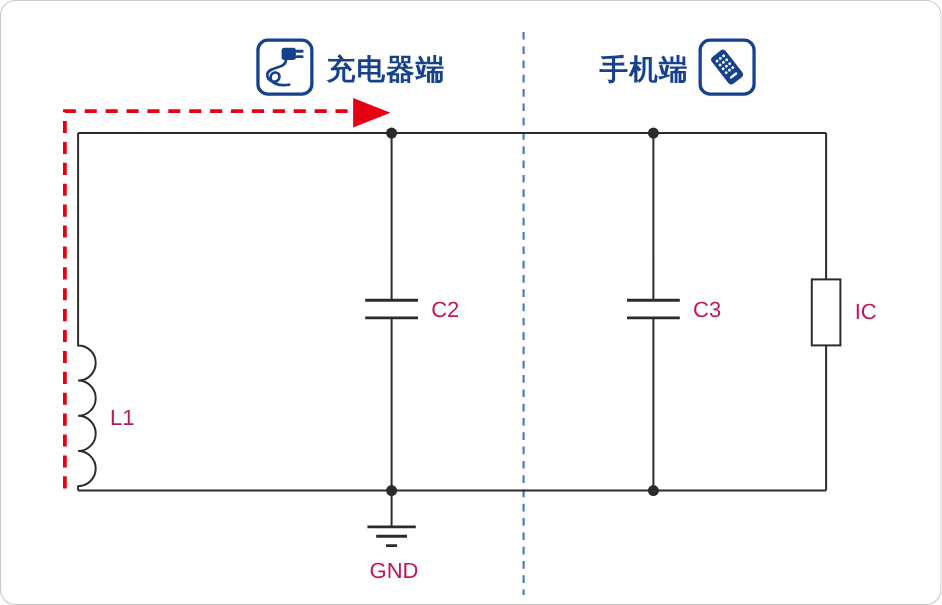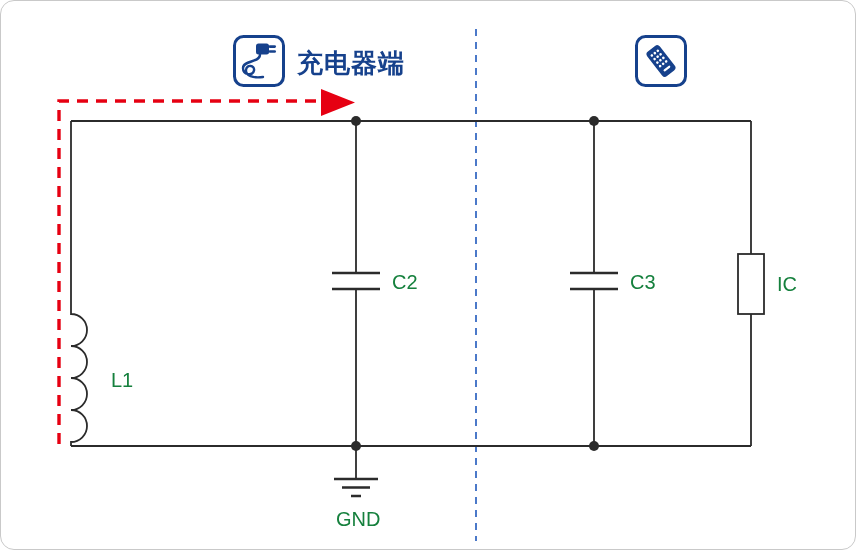--- a/index.html
+++ b/index.html
@@ -20,21 +20,21 @@
   .plate     { stroke: var(--wire, #2b2b2b); stroke-width: 2.6; fill: none; }
   .node      { fill: var(--wire, #2b2b2b); }
   .ic-body   { fill: #ffffff; stroke: var(--wire, #2b2b2b); stroke-width: 1.8; }
   .divider   { stroke: var(--divider-blue, #4b79c9); stroke-width: 2; stroke-dasharray: 7 6; fill: none; }
   .redpath   { stroke: var(--arrow-red, #e60012); stroke-width: 3.4; stroke-dasharray: 11 8; fill: none; }
   .arrowhead { fill: var(--arrow-red, #e60012); }
 
   .comp-label {
     position: absolute;
     font-size: 20px;
-    color: #15803d;
+    color: #be185d;
   }
   .hdr-label {
     position: absolute;
     font-size: 26px;
     font-weight: 700;
     color: var(--accent-blue, #16418c);
     letter-spacing: 1px;
     text-align: center;
   }
   .hdr-icon { position: absolute; width: 54px; height: 54px; }
@@ -81,20 +81,21 @@
       <g>
         <rect class="icon-fill" x="24" y="9.5" width="13" height="11" rx="2.5"></rect>
         <rect class="icon-fill" x="36.5" y="11.3" width="7.5" height="2.6" rx="1.3"></rect>
         <rect class="icon-fill" x="36.5" y="16.2" width="7.5" height="2.6" rx="1.3"></rect>
         <path class="icon-line" d="M28 20.5 C28 29 11 26 11 34 C11 41 21 42.5 22 36.5 C23 31 14.5 30 14 36 C13.5 41.5 21 44.5 31 43"></path>
       </g>
     </svg>
   </div>
   <span class="hdr-label" style="left:296px; top:45px;">充电器端</span>
 
+  <span class="hdr-label" style="left:544px; top:45px;">手机端</span>
   <div class="hdr-icon" style="left:633px; top:33px;">
     <svg width="54" height="54" viewBox="0 0 54 54">
       <rect class="icon-box" x="2.5" y="2.5" width="49" height="49" rx="9"></rect>
       <g transform="rotate(-38 27 27)">
         <rect class="icon-fill" x="19" y="11.5" width="16" height="31" rx="3.5"></rect>
         <circle cx="23.2" cy="17" r="1.3" fill="#ffffff"></circle>
         <circle cx="27" cy="17" r="1.3" fill="#ffffff"></circle>
         <circle cx="30.8" cy="17" r="1.3" fill="#ffffff"></circle>
         <circle cx="23.2" cy="21.5" r="1.3" fill="#ffffff"></circle>
         <circle cx="27" cy="21.5" r="1.3" fill="#ffffff"></circle>
@@ -103,19 +104,19 @@
         <circle cx="27" cy="26" r="1.3" fill="#ffffff"></circle>
         <circle cx="30.8" cy="26" r="1.3" fill="#ffffff"></circle>
         <circle cx="23.2" cy="30.5" r="1.3" fill="#ffffff"></circle>
         <circle cx="27" cy="30.5" r="1.3" fill="#ffffff"></circle>
         <circle cx="30.8" cy="30.5" r="1.3" fill="#ffffff"></circle>
         <rect x="23" y="35.5" width="8" height="2.2" rx="1.1" fill="#ffffff"></rect>
       </g>
     </svg>
   </div>
 
-  <span class="comp-label" style="left:99px;  top:368px;margin-left:11px;">L1</span>
+  <span class="comp-label" style="left:99px;  top:368px;">L1</span>
   <span class="comp-label" style="left:391px; top:270px;">C2</span>
   <span class="comp-label" style="left:629px; top:270px;">C3</span>
   <span class="comp-label" style="left:776px; top:272px;">IC</span>
   <span class="comp-label" style="left:335px; top:507px;text-align:center;">GND</span>
 
 </div>
 
 </body></html>

